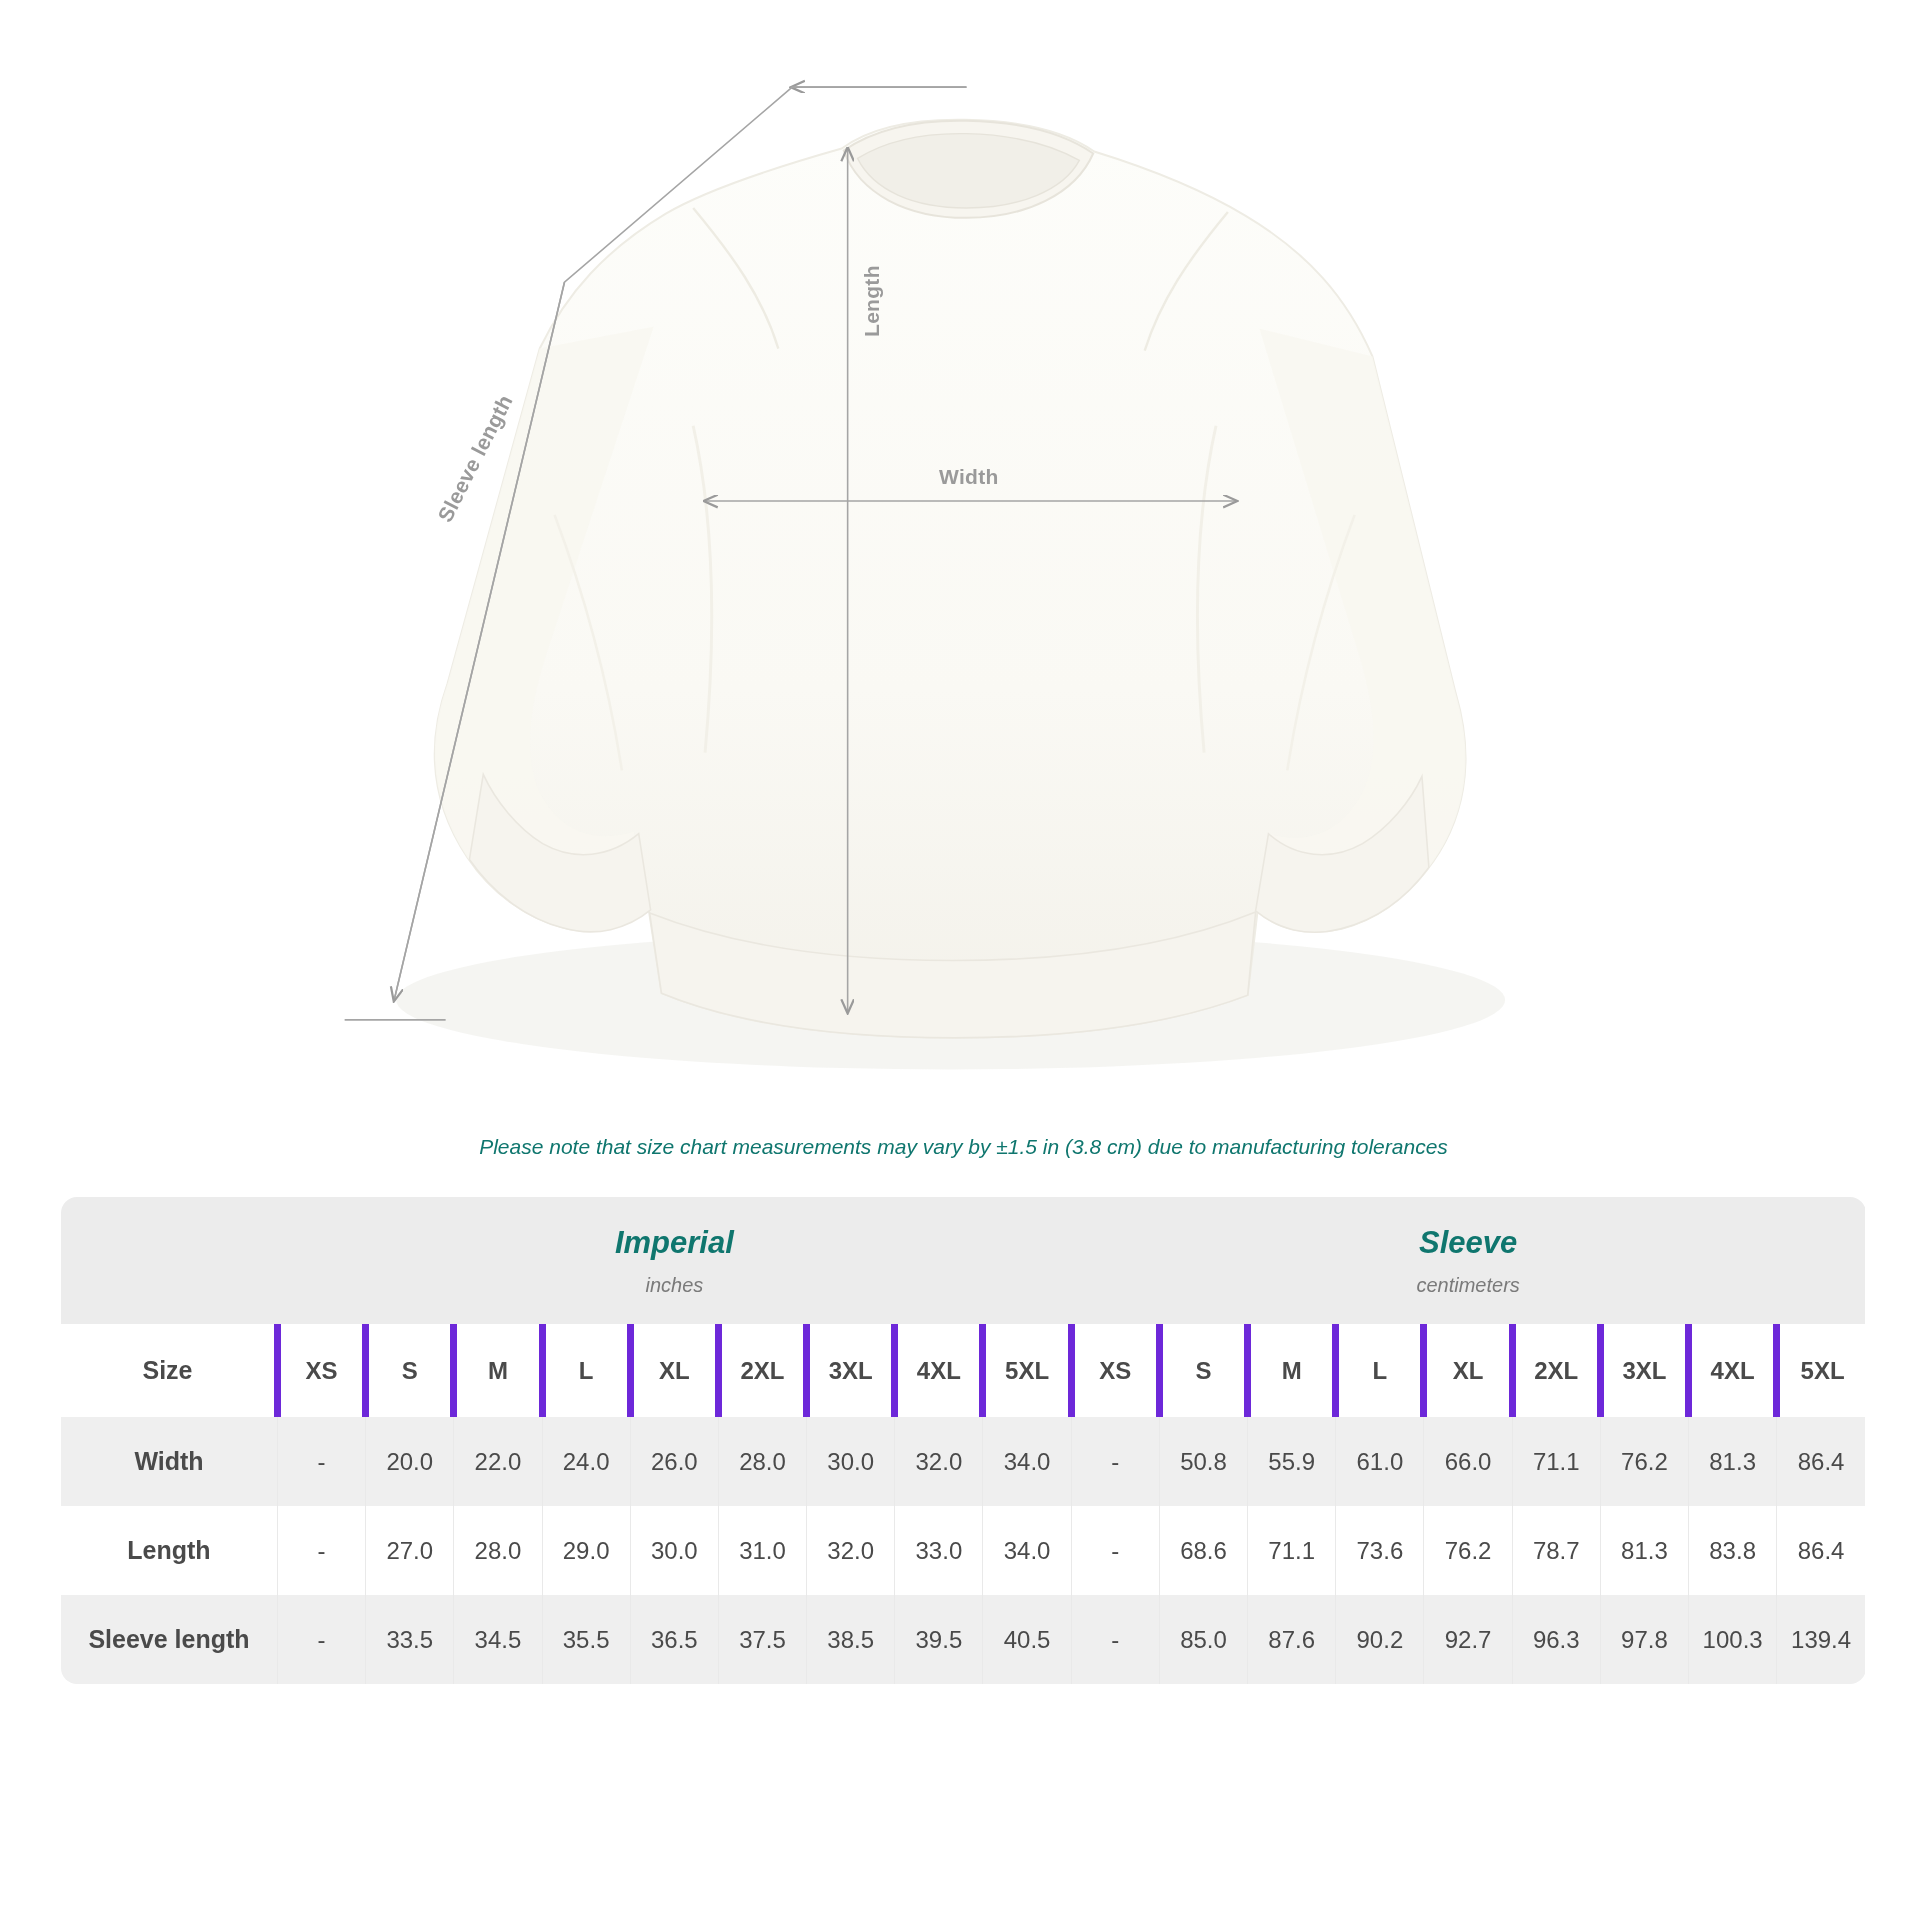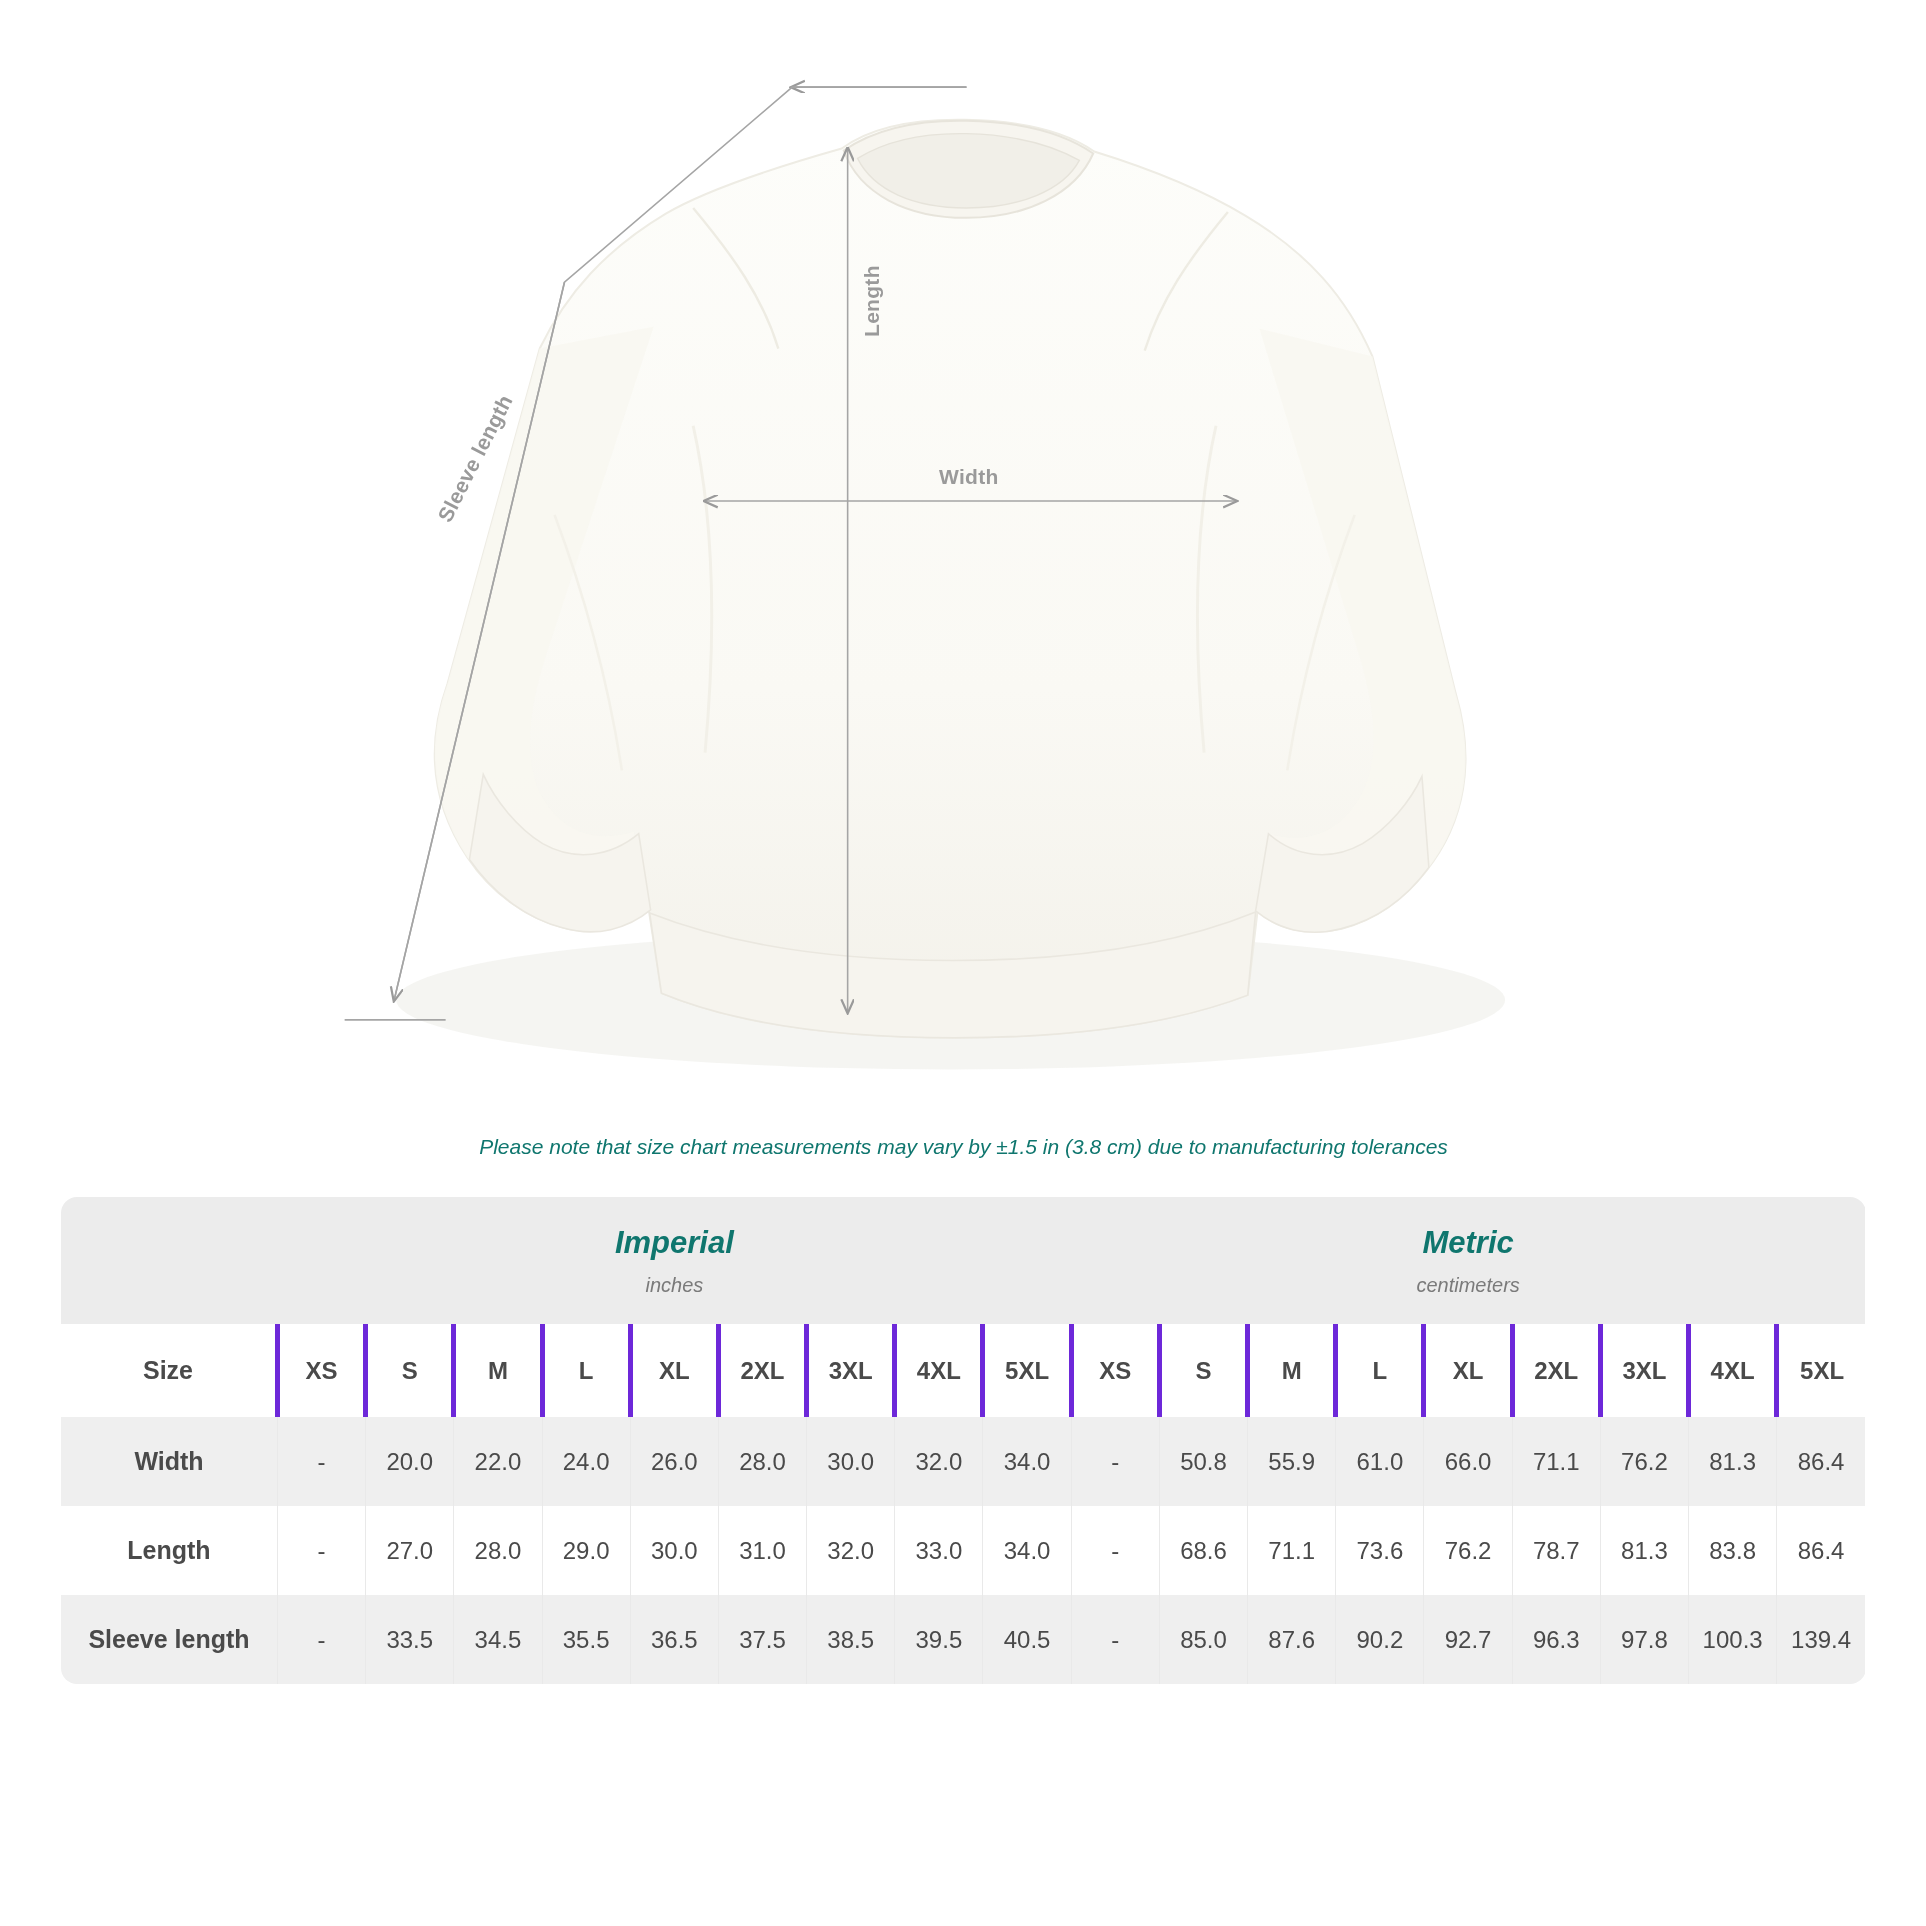--- a/index.html
+++ b/index.html
@@ -105,21 +105,21 @@
     color: #7a7a7a;
     margin-top: 12px;
   }
   
   .head-row th {
     height: 91px;
     font-size: 25px;
     font-weight: bold;
     color: #4a4a4a;
     background: #ffffff;
-    border-right: 5px solid #6d28d9;
+    border-right: 7px solid #6d28d9;
   }
   .head-row th:last-child { border-right: none; }
   .head-row th.rowhead { font-size: 25px; }
 
   .data-row td {
     height: 87px;
     border-right: 1px solid #e9e9e9;
   }
   .data-row td:last-child { border-right: none; }
   .data-row.shade td { background: #efefef; }
@@ -248,21 +248,21 @@
           <col class="col-cell">
       </colgroup>
       <tbody>
         <tr class="unit-row">
           <td></td>
           <td colspan="9">
             <div class="unit-title">Imperial</div>
             <div class="unit-sub">inches</div>
           </td>
           <td colspan="9">
-            <div class="unit-title">Metric</div>
+            <div class="unit-title">Sleeve</div>
             <div class="unit-sub">centimeters</div>
           </td>
         </tr>
 
         <tr class="head-row">
           <th class="rowhead">Size</th>
           <th>XS</th>
           <th>S</th>
           <th>M</th>
           <th>L</th>

